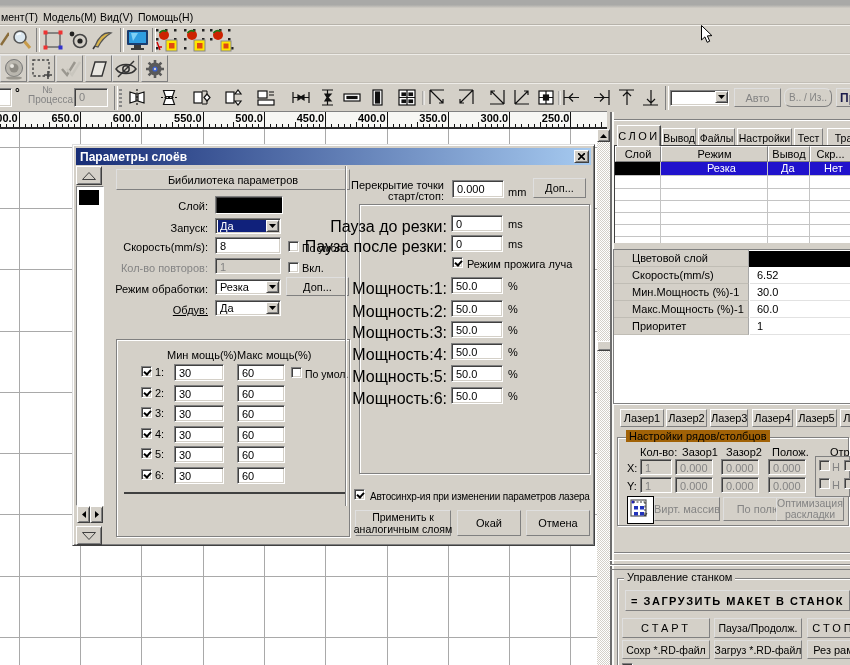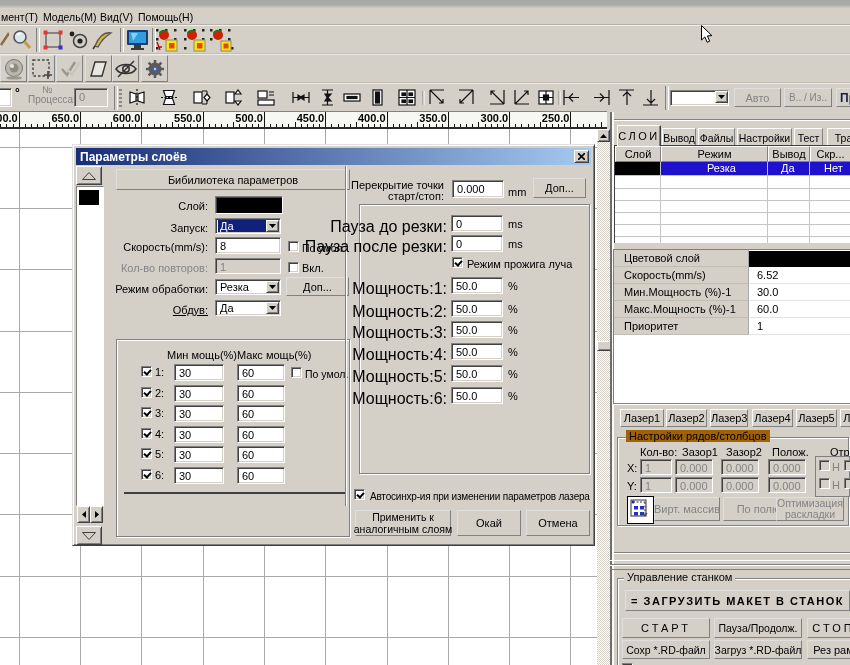--- a/index.html
+++ b/index.html
@@ -33,21 +33,21 @@
        box-sizing:border-box;white-space:nowrap;}
   .vsep{width:2px;border-left:1px solid #808080;border-right:1px solid #fff;}
   .graytxt{color:#848484;}
   .tab2{top:16px;height:18px;background:#d4d0c8;border-top:1px solid #fff;border-left:1px solid #fff;
         border-right:1px solid #808080;font-size:10.5px;text-align:center;padding-top:3px;box-sizing:border-box;}
   .hcell{top:0;height:16px;background:#d4d0c8;border-top:1px solid #fff;border-left:1px solid #fff;
          border-right:1px solid #808080;border-bottom:1px solid #808080;font-size:11px;
          text-align:center;box-sizing:border-box;padding-top:1px;}
   .rowline{left:0;width:236px;height:1px;background:#c4c4c4;}
   .prow{left:0;width:135px;height:17px;background:#d4d0c8;border-bottom:1px solid #c0bdb5;
-        border-right:1px solid #a8a8a8;font-size:11px;padding:2px 0 0 10px;box-sizing:border-box;}
+        border-right:1px solid #a8a8a8;font-size:11px;padding:2px 0 0 18px;box-sizing:border-box;}
   .pval{left:136px;width:100px;height:17px;border-bottom:1px solid #e2e2e2;font-size:11px;
         padding:2px 0 0 7px;box-sizing:border-box;background:#fff;}
   .ltab{top:297px;height:18px;background:#d4d0c8;border-top:1px solid #fff;border-left:1px solid #fff;
         border-right:1px solid #808080;border-bottom:1px solid #808080;font-size:11px;text-align:center;
         padding-top:2px;box-sizing:border-box;}
   .dlab{right:386px;font-size:11px;white-space:nowrap;}
   .dlab2{right:150px;font-size:11px;white-space:nowrap;}
   .dlab3{right:147px;font-size:16px;white-space:nowrap;}
   .combo{width:66px;height:16px;border-top:1px solid #808080;border-left:1px solid #808080;
          border-right:1px solid #fff;border-bottom:1px solid #fff;
@@ -296,21 +296,21 @@
   </svg>
   <div class="vsep" style="position:absolute;left:665px;top:2px;height:24px;"></div>
   <div class="field" style="position:absolute;left:670px;top:6px;width:59px;height:16px;">
     <div class="raised btn" style="position:absolute;right:0px;top:0px;width:13px;height:12px;">
       <svg width="7" height="4" viewBox="0 0 7 4">
           <path d="M0 0 H7 L3.5 4Z" fill="#000"></path>
         </svg>
     </div>
   </div>
   <div class="raised2 btn graytxt" style="position:absolute;left:734px;top:4px;width:47px;height:19px;">Авто</div>
-  <div class="raised2 btn graytxt" style="position:absolute;left:784px;top:4px;width:48px;height:19px;font-size:10px;">В.. / Из..</div>
+  <div class="raised2 btn graytxt" style="position:absolute;left:784px;top:4px;width:48px;height:19px;font-size:10px;border-radius:7px;">В.. / Из..</div>
   <div class="raised2" style="position:absolute;left:836px;top:4px;width:16px;height:19px;font-weight:bold;font-size:12px;color:#1a1a4a;padding:2px 0 0 3px;box-sizing:border-box;">Пр</div>
 </div>
 
 <div class="abs" id="ruler" style="left:0;top:111px;width:607px;height:18px;background:#f7f7f4;border-top:1px solid #808080;border-bottom:2px solid #2a2a2a;box-sizing:border-box;overflow:hidden;">
 <svg width="607" height="15" viewBox="0 0 607 15" shape-rendering="crispEdges">
   <g stroke="#111" stroke-width="1">
     <path d="M19.2 0 V15"></path>
         <path d="M25.3 11.5 V15"></path>
         <path d="M31.5 11.5 V15"></path>
         <path d="M37.6 11.5 V15"></path>

